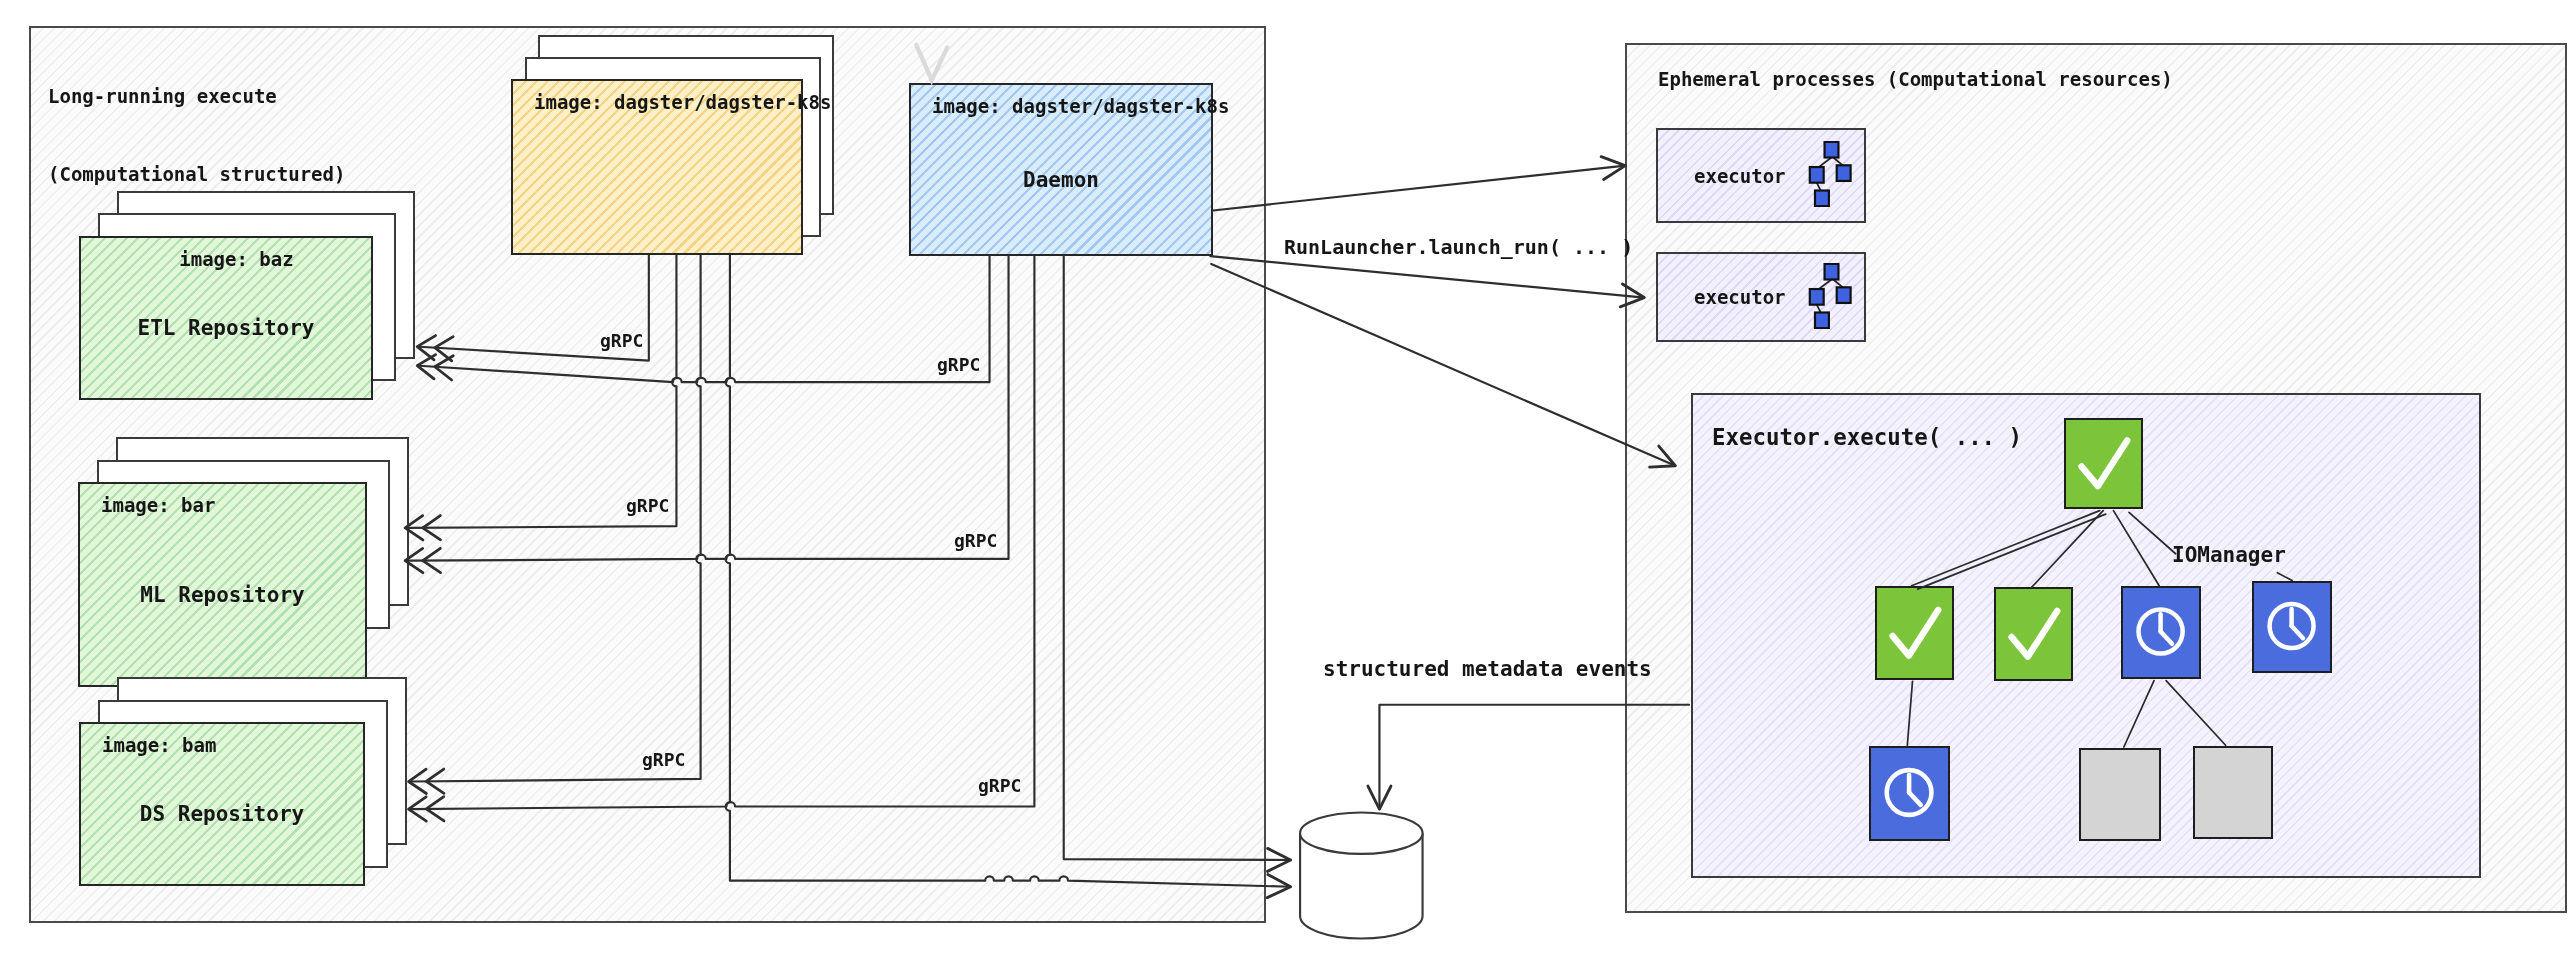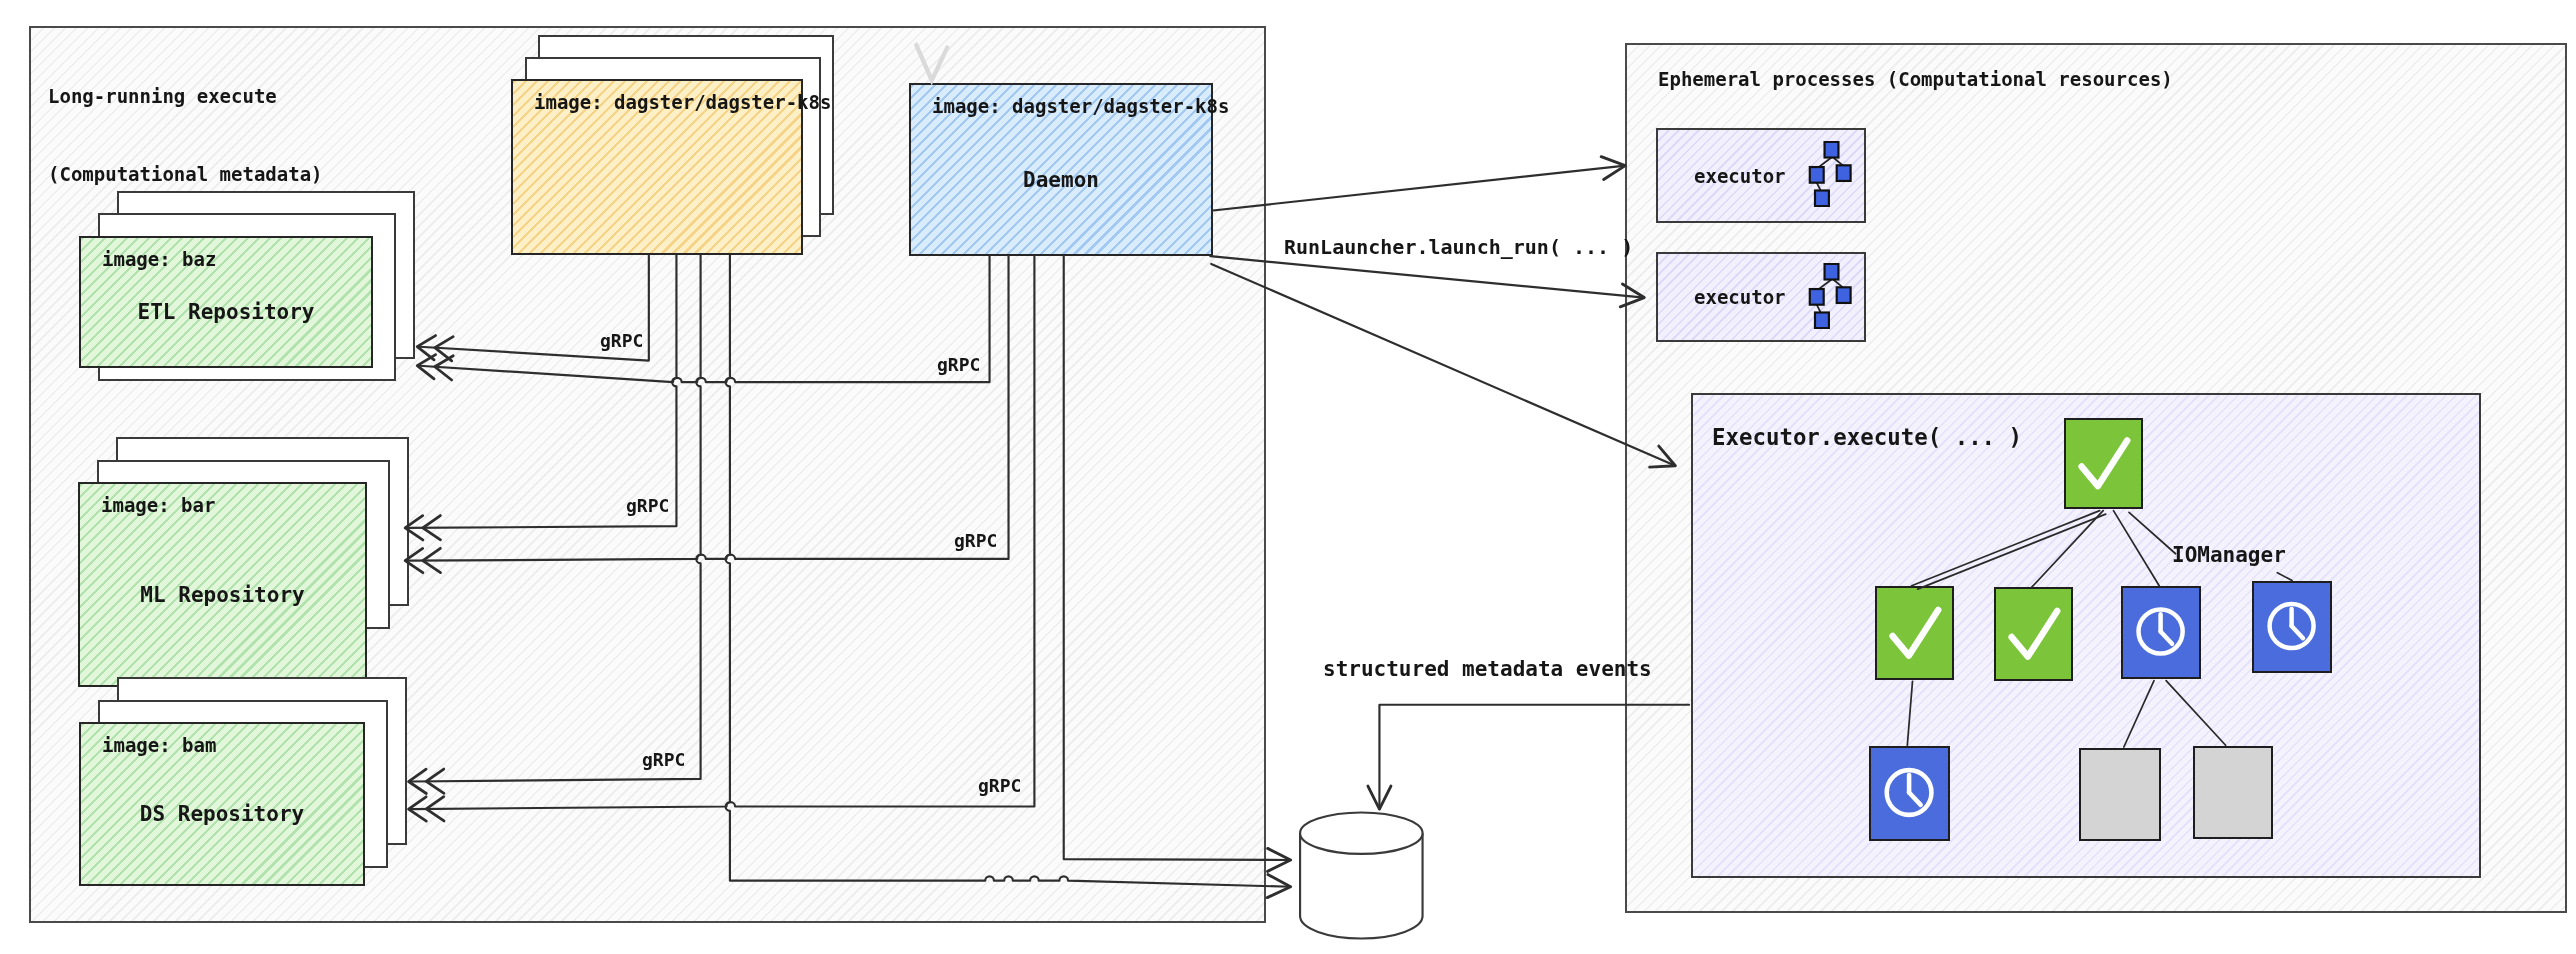--- a/index.html
+++ b/index.html
@@ -47,37 +47,37 @@
   .db-label{position:absolute;font-family:"Liberation Sans",sans-serif;font-size:19px;text-align:center;}
   svg.overlay{position:absolute;left:0;top:0;pointer-events:none;}
 </style>
 </head>
 <body>
 
 <div class="panel" style="left:28.5px;top:26px;width:1233px;height:893px;"></div>
 
 <div class="panel-title" style="left:48px;top:31px;">
   <div>Long-running execute</div>
-  <div>(Computational metadata)</div>
+  <div>(Computational structured)</div>
 </div>
 
 <div class="card" style="left:538px;top:35px;width:292px;height:176px;"></div>
 <div class="card" style="left:525px;top:57px;width:292px;height:176px;"></div>
 <div class="node-box fill-dagit" style="left:511px;top:79px;width:292px;height:176px;">
   <div class="img-label">image: dagster/dagster-k8s</div>
 </div>
 
 <div class="node-box fill-daemon" style="left:909px;top:83px;width:304px;height:173px;">
   <div class="img-label">image: dagster/dagster-k8s</div>
   <div class="node-name">Daemon</div>
 </div>
 
 <div class="card" style="left:117px;top:191px;width:294px;height:164px;"></div>
 <div class="card" style="left:98px;top:213px;width:294px;height:164px;"></div>
-<div class="node-box fill-repo" style="left:79px;top:236px;width:294px;height:132px;">
+<div class="node-box fill-repo" style="left:79px;top:236px;width:294px;height:164px;text-align:center;">
   <div class="img-label">image: baz</div>
   <div class="node-name">ETL Repository</div>
 </div>
 
 <div class="card" style="left:116px;top:437px;width:289px;height:165px;"></div>
 <div class="card" style="left:97px;top:460px;width:289px;height:165px;"></div>
 <div class="node-box fill-repo" style="left:78px;top:482px;width:289px;height:205px;">
   <div class="img-label">image: bar</div>
   <div class="node-name">ML Repository</div>
 </div>

